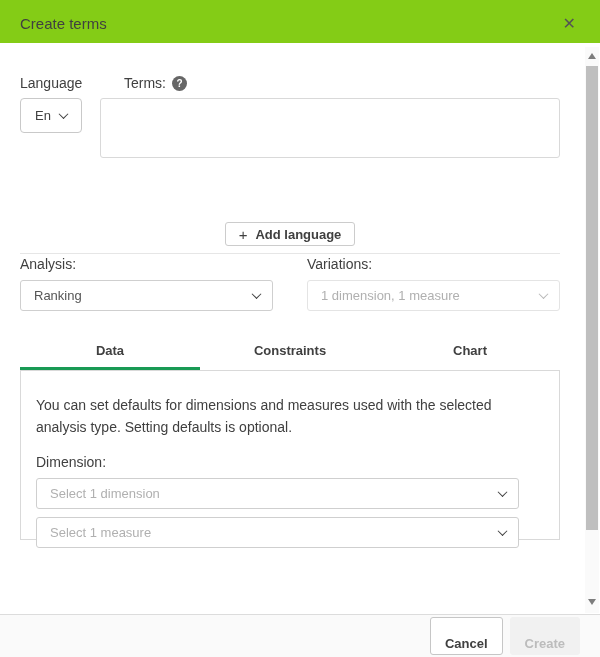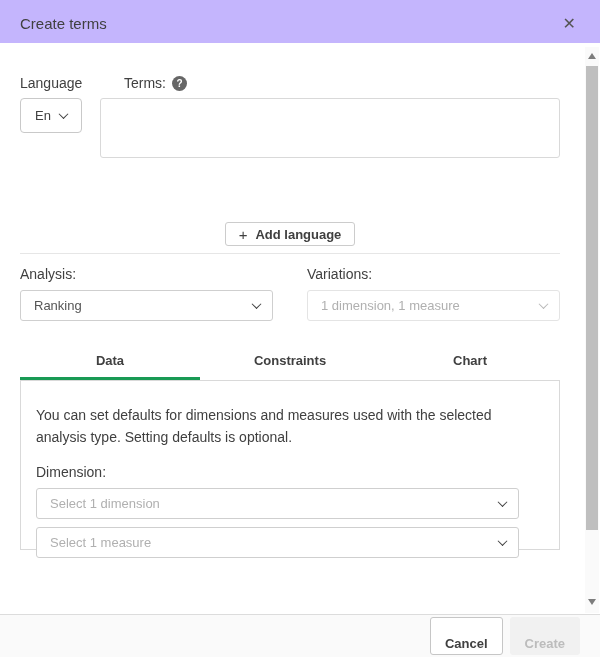--- a/index.html
+++ b/index.html
@@ -8,21 +8,21 @@
     --muted:#b0b0b0;
     --border:#d9d9d9;
     --footer-bg:#fafafa;
   }
   *{box-sizing:border-box;margin:0;padding:0;}
   html,body{width:600px;height:657px;}
   body{font-family:"Liberation Sans","DejaVu Sans",sans-serif;color:var(--text);background:#fff;}
   .modal{position:relative;width:600px;height:657px;background:#fff;overflow:hidden;}
 
   
-  .header{height:48px;display:flex;align-items:center;padding:0 20px;border-bottom:1px solid #e2e2e2;background:#c4b5fd;}
+  .header{height:48px;display:flex;align-items:center;padding:0 20px;border-bottom:1px solid #e2e2e2;background:#84cc16;}
   .title{font-size:15px;color:var(--text);}
   .close-btn{margin-left:auto;background:none;border:none;font-size:16px;color:#545454;cursor:pointer;line-height:1;padding:2px 4px;}
 
   
   .body{position:absolute;top:43px;left:0;right:0;height:571px;background:#fff;overflow:hidden;}
   .content{padding:0 40px 0 20px;}
 
   
   .label-row{display:flex;margin-top:32px;gap:24px;}
   .lang-label{width:80px;font-size:14px;}
@@ -34,21 +34,21 @@
 
   .chev{display:inline-block;width:7px;height:7px;border-right:1.6px solid currentColor;border-bottom:1.6px solid currentColor;transform:rotate(45deg) translate(-1px,-1px);}
 
   .add-lang-wrap{margin-top:64px;text-align:center;}
   .add-lang-btn{display:inline-flex;align-items:center;gap:8px;height:24px;padding:0 13px;background:#fff;border:1px solid #ccc;border-radius:3px;font-size:13px;font-weight:bold;color:var(--text);cursor:pointer;}
   .plus{font-size:15px;font-weight:400;line-height:1;}
 
   .divider{margin-top:7px;border-top:1px solid #e6e6e6;height:0;}
 
   
-  .two-col{display:flex;gap:34px;margin-top:12px;}
+  .two-col{display:flex;gap:34px;margin-top:2px;}
   .col{flex:1;min-width:0;}
   .field-label{font-size:14px;color:var(--text);}
   .select{margin-top:8px;height:31px;border:1px solid #cfcfcf;border-radius:3px;background:#fff;display:flex;align-items:center;justify-content:space-between;padding:0 12px 0 13px;font-size:13px;color:#555;cursor:pointer;}
   .select .chev{color:#404040;flex:none;}
   .select.disabled{border-color:#e4e4e4;color:var(--muted);cursor:default;}
   .select.disabled .chev{color:#b8b8b8;}
   .select .ph{color:var(--muted);overflow:hidden;text-overflow:ellipsis;white-space:nowrap;}
 
   
   .tabstrip{display:flex;margin-top:26px;}

